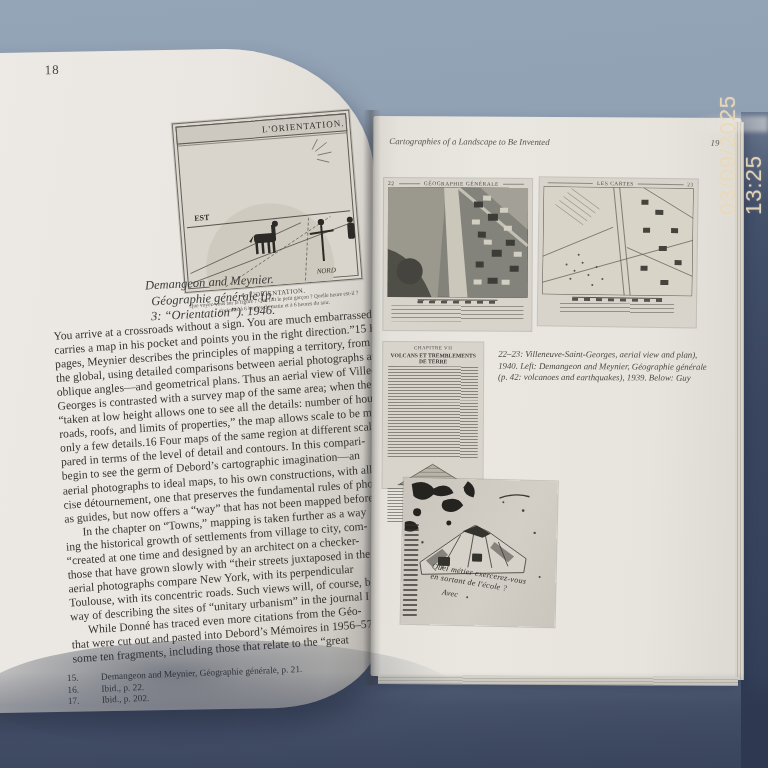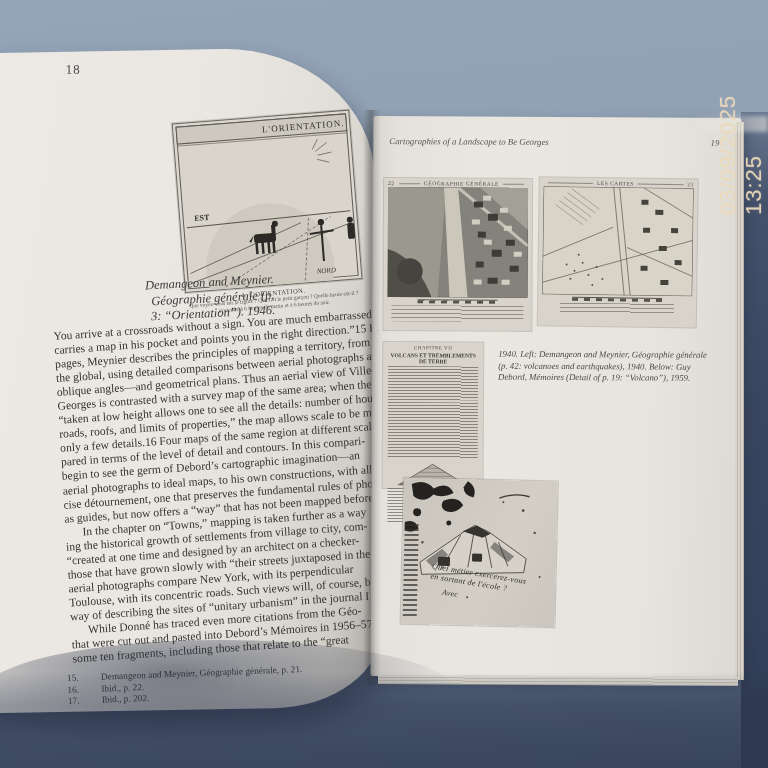--- a/index.html
+++ b/index.html
@@ -30,21 +30,21 @@
       background:linear-gradient(90deg,rgba(60,58,54,0) 0%,rgba(60,58,54,.38) 45%,rgba(60,58,54,.15) 70%,rgba(60,58,54,0) 100%);}
   .stack-bottom{position:absolute;left:378px;top:676px;width:360px;height:9px;
       background:repeating-linear-gradient(180deg,#ddd9cf 0 2px,#c2beb4 2px 3px);
       transform:rotate(.3deg);}
   .stack-right{position:absolute;left:735px;top:122px;width:9px;height:558px;
       background:repeating-linear-gradient(90deg,#d8d4c9 0 2px,#bab6ab 2px 3px);}
   .curl-shadow{position:absolute;left:-20px;top:640px;width:480px;height:110px;border-radius:50%;
       background:radial-gradient(ellipse at 40% 30%,rgba(32,40,60,.55),rgba(32,40,60,0) 70%);}
 
   
-  .pg-num-left{position:absolute;left:105px;top:10px;font-size:13px;letter-spacing:1px;color:#4a4a48;}
+  .pg-num-left{position:absolute;left:84px;top:10px;font-size:13px;letter-spacing:1px;color:#4a4a48;}
   .fig-orient{position:absolute;left:216px;top:68px;width:176px;height:196px;transform:rotate(-3.5deg);}
   .fig-orient .plate{width:176px;height:168px;background:#dcd8d0;border:1px solid #6b6962;
       box-shadow:0 0 0 1px rgba(120,118,110,.3);position:relative;overflow:hidden;}
   .fig-cap1{font-size:6.5px;text-align:center;color:#3e3c38;margin-top:3px;letter-spacing:.5px;}
   .fig-cap2{font-size:5.5px;text-align:center;color:#55534d;line-height:7px;}
   .cap-left{position:absolute;left:60px;top:228px;width:250px;text-align:right;
       font-style:italic;font-size:12.5px;line-height:15.5px;color:#3b3b39;transform:rotate(-2deg);}
   .body-text{position:absolute;left:88px;top:278px;width:322px;
       font-size:11.6px;line-height:14.05px;color:#34332f;
       transform:rotate(-2.4deg) skewY(-.6deg);transform-origin:0 0;}
@@ -202,21 +202,21 @@
       </div>
       <div class="fn">
         <span>17.</span>
         <span>Ibid., p. 202.</span>
       </div>
     </div>
   </div>
 
   <div class="page page-right">
     <div class="run-head">
-      <span>Cartographies of a Landscape to Be Georges</span>
+      <span>Cartographies of a Landscape to Be Invented</span>
       <span>19</span>
     </div>
 
     <div class="fig map-a">
       <div class="map-head">
         <span>22</span>
         <span class="rule"></span>
         <span>GÉOGRAPHIE GÉNÉRALE</span>
         <span class="rule"></span>
       </div>
@@ -315,23 +315,23 @@
             <path d="M16 16 L54 16"></path>
             <path d="M22 12 L48 12"></path>
             <path d="M28 8 L42 8"></path>
         </g>
         <line x1="0" y1="24.5" x2="70" y2="24.5" stroke="#55534c" stroke-width=".8"></line>
       </svg>
       <div class="volc-bars"></div>
     </div>
 
     <div class="cap-right">
+        <div>22–23: Villeneuve-Saint-Georges, aerial view and plan),</div>
         <div>1940. Left: Demangeon and Meynier, Géographie générale</div>
-        <div>(p. 42: volcanoes and earthquakes), 1940. Below: Guy</div>
-        <div>Debord, Mémoires (Detail of p. 19: “Volcano”), 1959.</div>
+        <div>(p. 42: volcanoes and earthquakes), 1939. Below: Guy</div>
       </div>
 
     <div class="fig fig-collage">
       <svg width="154" height="146" viewBox="0 0 154 146" style="position:absolute;left:0;top:0;">
         <g fill="#24231f">
           <path d="M8 6 Q22 0 30 10 Q44 2 50 14 Q38 20 30 16 Q20 26 10 18 Z"></path>
           <path d="M40 22 Q54 16 60 26 Q52 36 42 32 Q36 28 40 22 Z"></path>
           <path d="M64 2 Q74 8 70 18 Q60 16 60 8 Z"></path>
           <circle cx="14" cy="34" r="4"></circle>
             <circle cx="46" cy="44" r="2.5"></circle>

